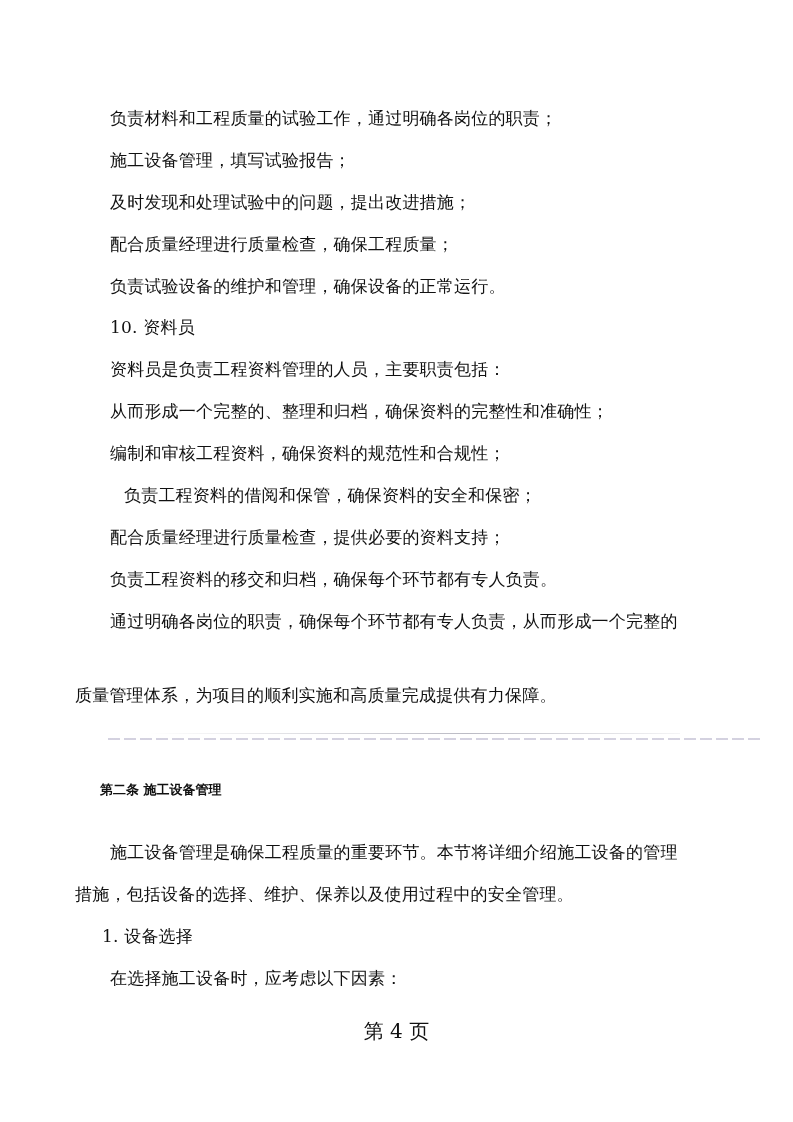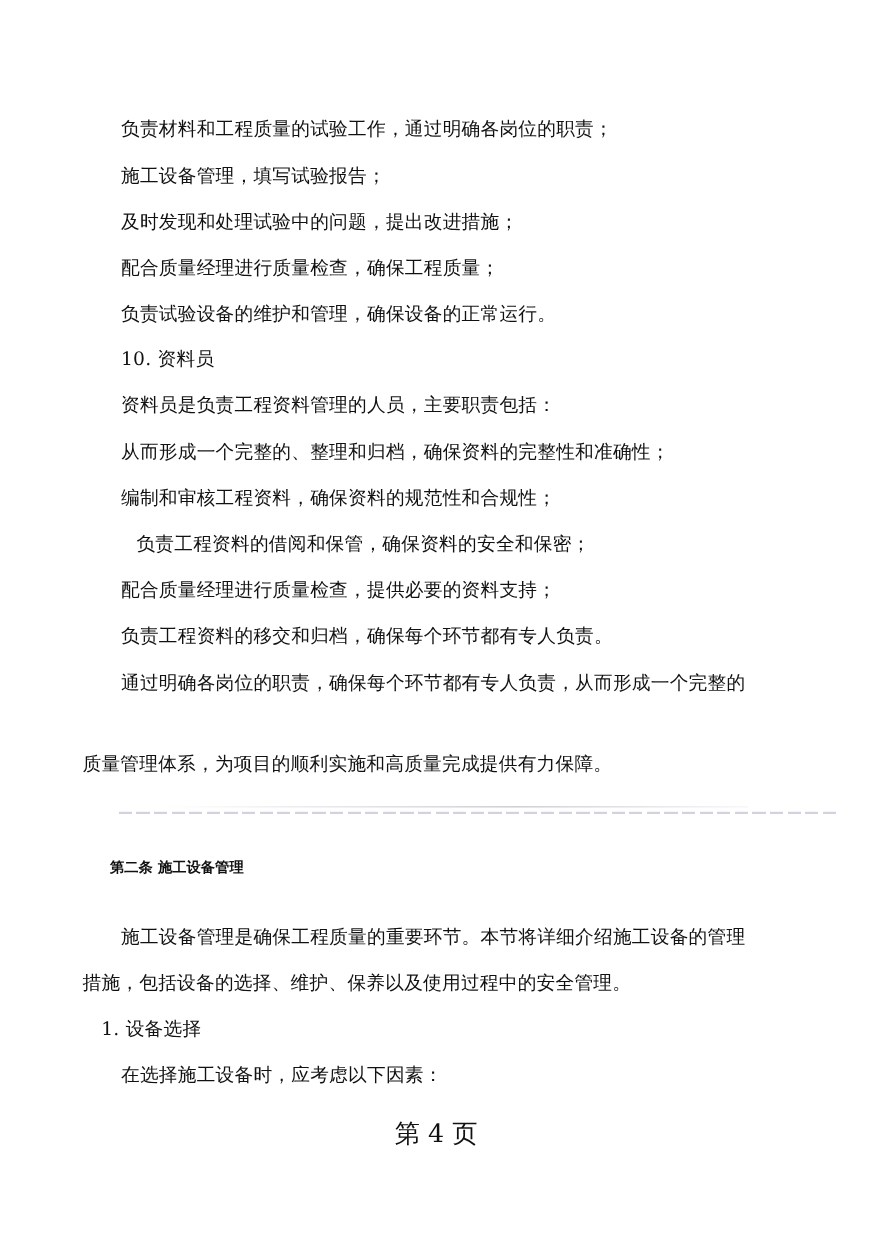--- a/index.html
+++ b/index.html
@@ -6,21 +6,21 @@
   body { width:793px; height:1122px; position:relative; overflow:hidden;
          font-family:"DejaVu Serif", "Liberation Serif", serif; color:#111111; }
   .line { position:absolute; font-size:17px; line-height:20px; white-space:nowrap; letter-spacing:0.2px; }
   .heading { position:absolute; left:100px; top:779px; font-size:13px; line-height:22px; font-weight:bold;
              font-family:"DejaVu Sans", "Liberation Sans", sans-serif; white-space:nowrap; }
   .sep { position:absolute; left:108px; top:733px; width:652px; height:8px; }
   .sep .top { position:absolute; left:40px; right:80px; top:0; height:1px;
               background:linear-gradient(90deg, rgba(200,200,210,0) 0%, rgba(180,180,190,0.9) 60%, rgba(200,200,210,0.2) 100%); }
   .sep .dash { position:absolute; left:0; right:0; top:5px; height:2px;
                background:repeating-linear-gradient(90deg, #c9c6d8 0 12px, transparent 12px 16px); opacity:0.8; }
-  .footer { position:absolute; left:0; width:793px; top:1021px; text-align:center; font-size:23px; line-height:20px; }
+  .footer { position:absolute; left:0; width:793px; top:1021px; text-align:center; font-size:20px; line-height:20px; }
 </style>
 </head>
 <body>
 
 <div>
   <div class="line" style="left:110px; top:108px;">负责材料和工程质量的试验工作，通过明确各岗位的职责；</div>
   <div class="line" style="left:110px; top:150px;">施工设备管理，填写试验报告；</div>
   <div class="line" style="left:110px; top:192px;">及时发现和处理试验中的问题，提出改进措施；</div>
   <div class="line" style="left:110px; top:234px;">配合质量经理进行质量检查，确保工程质量；</div>
   <div class="line" style="left:110px; top:276px;">负责试验设备的维护和管理，确保设备的正常运行。</div>
@@ -37,17 +37,17 @@
 
   <div class="sep">
     <div class="top"></div>
     <div class="dash"></div>
   </div>
 
   <div class="heading">第二条  施工设备管理</div>
 
   <div class="line" style="left:110px; top:842px;">施工设备管理是确保工程质量的重要环节。本节将详细介绍施工设备的管理</div>
   <div class="line" style="left:75px; top:884px;">措施，包括设备的选择、维护、保养以及使用过程中的安全管理。</div>
-  <div class="line" style="left:92px; top:926px;">1. 设备选择</div>
+  <div class="line" style="left:102px; top:926px;">1. 设备选择</div>
   <div class="line" style="left:110px; top:968px;">在选择施工设备时，应考虑以下因素：</div>
 
   <div class="footer">第 4 页</div>
 </div>
 
 </body></html>

